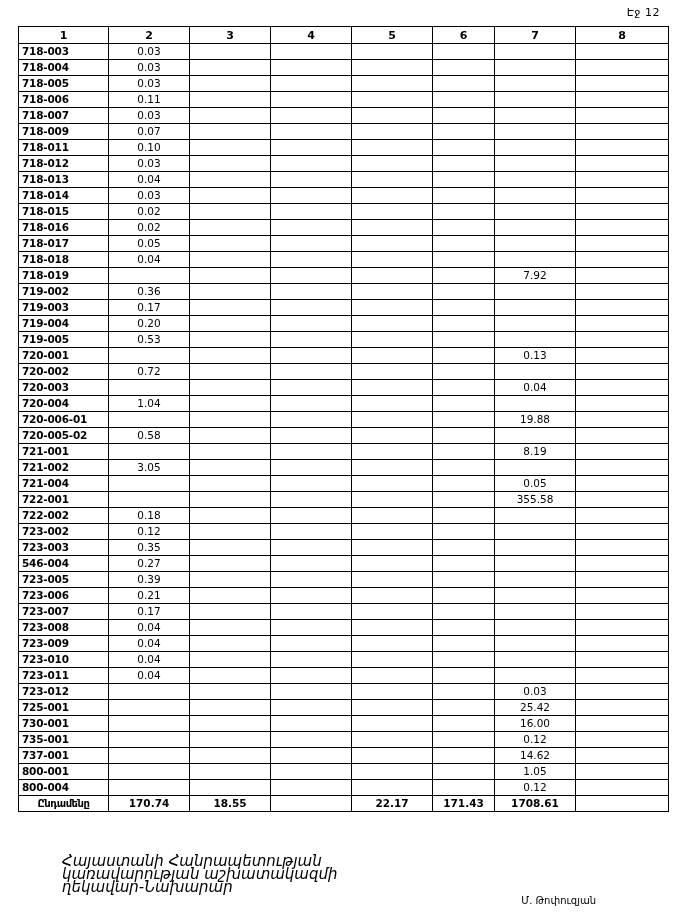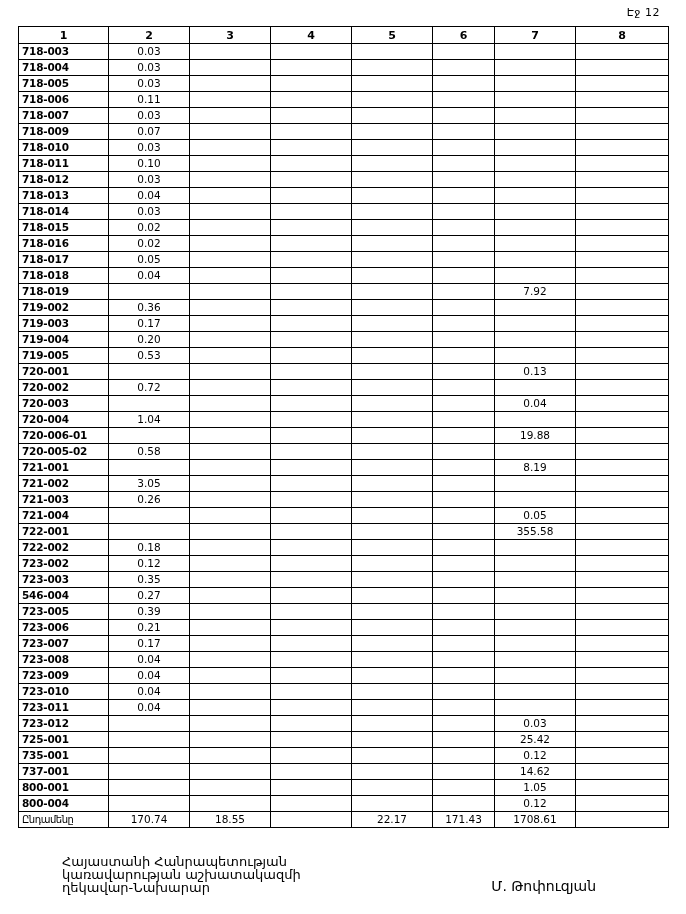--- a/index.html
+++ b/index.html
@@ -50,37 +50,38 @@
     white-space: nowrap;
   }
   table.sheet tr.header td {
     text-align: center;
     font-weight: bold;
     height: 16px;
     font-size: 11px;
   }
   td.c1 { text-align: left; font-weight: bold; letter-spacing: -0.2px; }
   td.num { text-align: center; }
-  tr.total td { font-weight: normal; }
+  tr.total td { font-weight: bold; text-align: center; }
   tr.total td.c1 { font-size: 10px; letter-spacing: -0.5px; }
 
   .footer {
     position: absolute;
     left: 62px;
     bottom: 20px;
-    font-size: 13px;
+    font-size: 15px;
     line-height: 13px;
     font-family: "DejaVu Sans", sans-serif;
+    font-style: italic;
   }
   .footer div { white-space: nowrap; }
   .signature {
     position: absolute;
     right: 90px;
-    bottom: 20px;
-    font-size: 14px;
+    bottom: 8px;
+    font-size: 10px;
     font-family: "DejaVu Sans", sans-serif;
     white-space: nowrap;
   }
 </style>
 </head>
 <body>
 
 <div class="page">
 
   <div class="page-number">Էջ 12</div>
@@ -162,30 +163,20 @@
         <td class="c1">718-009</td>
         <td class="num">0.07</td>
         <td class="num"></td>
         <td class="num"></td>
         <td class="num"></td>
         <td class="num"></td>
         <td class="num"></td>
         <td class="num"></td>
       </tr>
       <tr>
-        <td class="c1">718-010</td>
-        <td class="num">0.03</td>
-        <td class="num"></td>
-        <td class="num"></td>
-        <td class="num"></td>
-        <td class="num"></td>
-        <td class="num"></td>
-        <td class="num"></td>
-      </tr>
-      <tr>
         <td class="c1">718-011</td>
         <td class="num">0.10</td>
         <td class="num"></td>
         <td class="num"></td>
         <td class="num"></td>
         <td class="num"></td>
         <td class="num"></td>
         <td class="num"></td>
       </tr>
       <tr>
@@ -382,30 +373,20 @@
         <td class="c1">721-002</td>
         <td class="num">3.05</td>
         <td class="num"></td>
         <td class="num"></td>
         <td class="num"></td>
         <td class="num"></td>
         <td class="num"></td>
         <td class="num"></td>
       </tr>
       <tr>
-        <td class="c1">721-003</td>
-        <td class="num">0.26</td>
-        <td class="num"></td>
-        <td class="num"></td>
-        <td class="num"></td>
-        <td class="num"></td>
-        <td class="num"></td>
-        <td class="num"></td>
-      </tr>
-      <tr>
         <td class="c1">721-004</td>
         <td class="num"></td>
         <td class="num"></td>
         <td class="num"></td>
         <td class="num"></td>
         <td class="num"></td>
         <td class="num">0.05</td>
         <td class="num"></td>
       </tr>
       <tr>
@@ -539,20 +520,30 @@
         <td class="num"></td>
       </tr>
       <tr>
         <td class="c1">725-001</td>
         <td class="num"></td>
         <td class="num"></td>
         <td class="num"></td>
         <td class="num"></td>
         <td class="num"></td>
         <td class="num">25.42</td>
+        <td class="num"></td>
+      </tr>
+      <tr>
+        <td class="c1">730-001</td>
+        <td class="num"></td>
+        <td class="num"></td>
+        <td class="num"></td>
+        <td class="num"></td>
+        <td class="num"></td>
+        <td class="num">16.00</td>
         <td class="num"></td>
       </tr>
       <tr>
         <td class="c1">735-001</td>
         <td class="num"></td>
         <td class="num"></td>
         <td class="num"></td>
         <td class="num"></td>
         <td class="num"></td>
         <td class="num">0.12</td>

